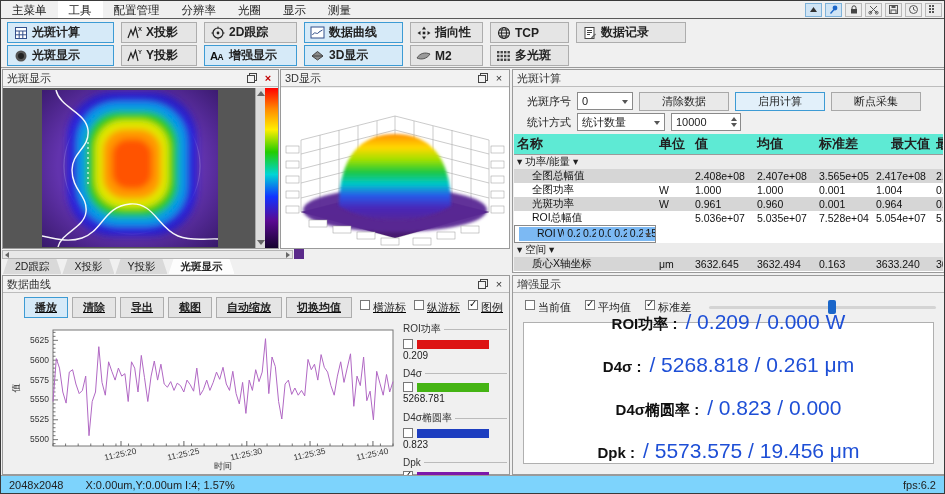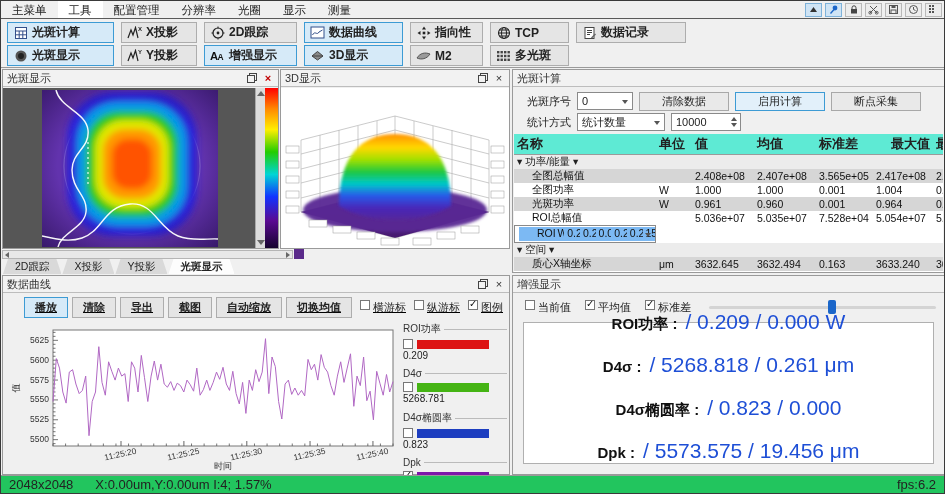--- a/index.html
+++ b/index.html
@@ -87,21 +87,21 @@
   #enh-controls{position:absolute;left:8px;top:22px;right:8px;height:18px;display:flex;align-items:center;gap:10px;}
   #enh-slider{position:relative;flex:1;height:14px;margin-left:8px;}
   #enh-track{position:absolute;left:0;right:0;top:6px;height:3px;background:#d4d4d4;border-radius:2px;}
   #enh-handle{position:absolute;top:0px;width:8px;height:14px;background:#1b66c9;border-radius:2px;}
   #enh-box{position:absolute;left:10px;right:10px;top:46px;bottom:10px;background:#fff;border:1px solid #b0b0b0;display:flex;flex-direction:column;justify-content:flex-end;gap:19px;}
   .rline{display:flex;align-items:baseline;justify-content:center;gap:8px;}
   .rlabel{font-size:15px;font-weight:bold;color:#111;}
   .rval{font-size:21px;color:#1e4fd6;}
 
   
-  #statusbar{position:absolute;left:0;bottom:0;width:100%;height:18px;background:#22c55e;border-top:1px solid #9a9a9a;display:flex;align-items:center;font-size:13px;color:#222;}
+  #statusbar{position:absolute;left:0;bottom:0;width:100%;height:18px;background:#7dd3fc;border-top:1px solid #9a9a9a;display:flex;align-items:center;font-size:11px;color:#222;}
   #status-res{margin-left:8px;}
   #status-pos{margin-left:22px;}
   #status-fps{margin-left:auto;margin-right:8px;}
 
   svg{display:block;}
 </style>
 </head>
 <body>
 
 <div id="app">

